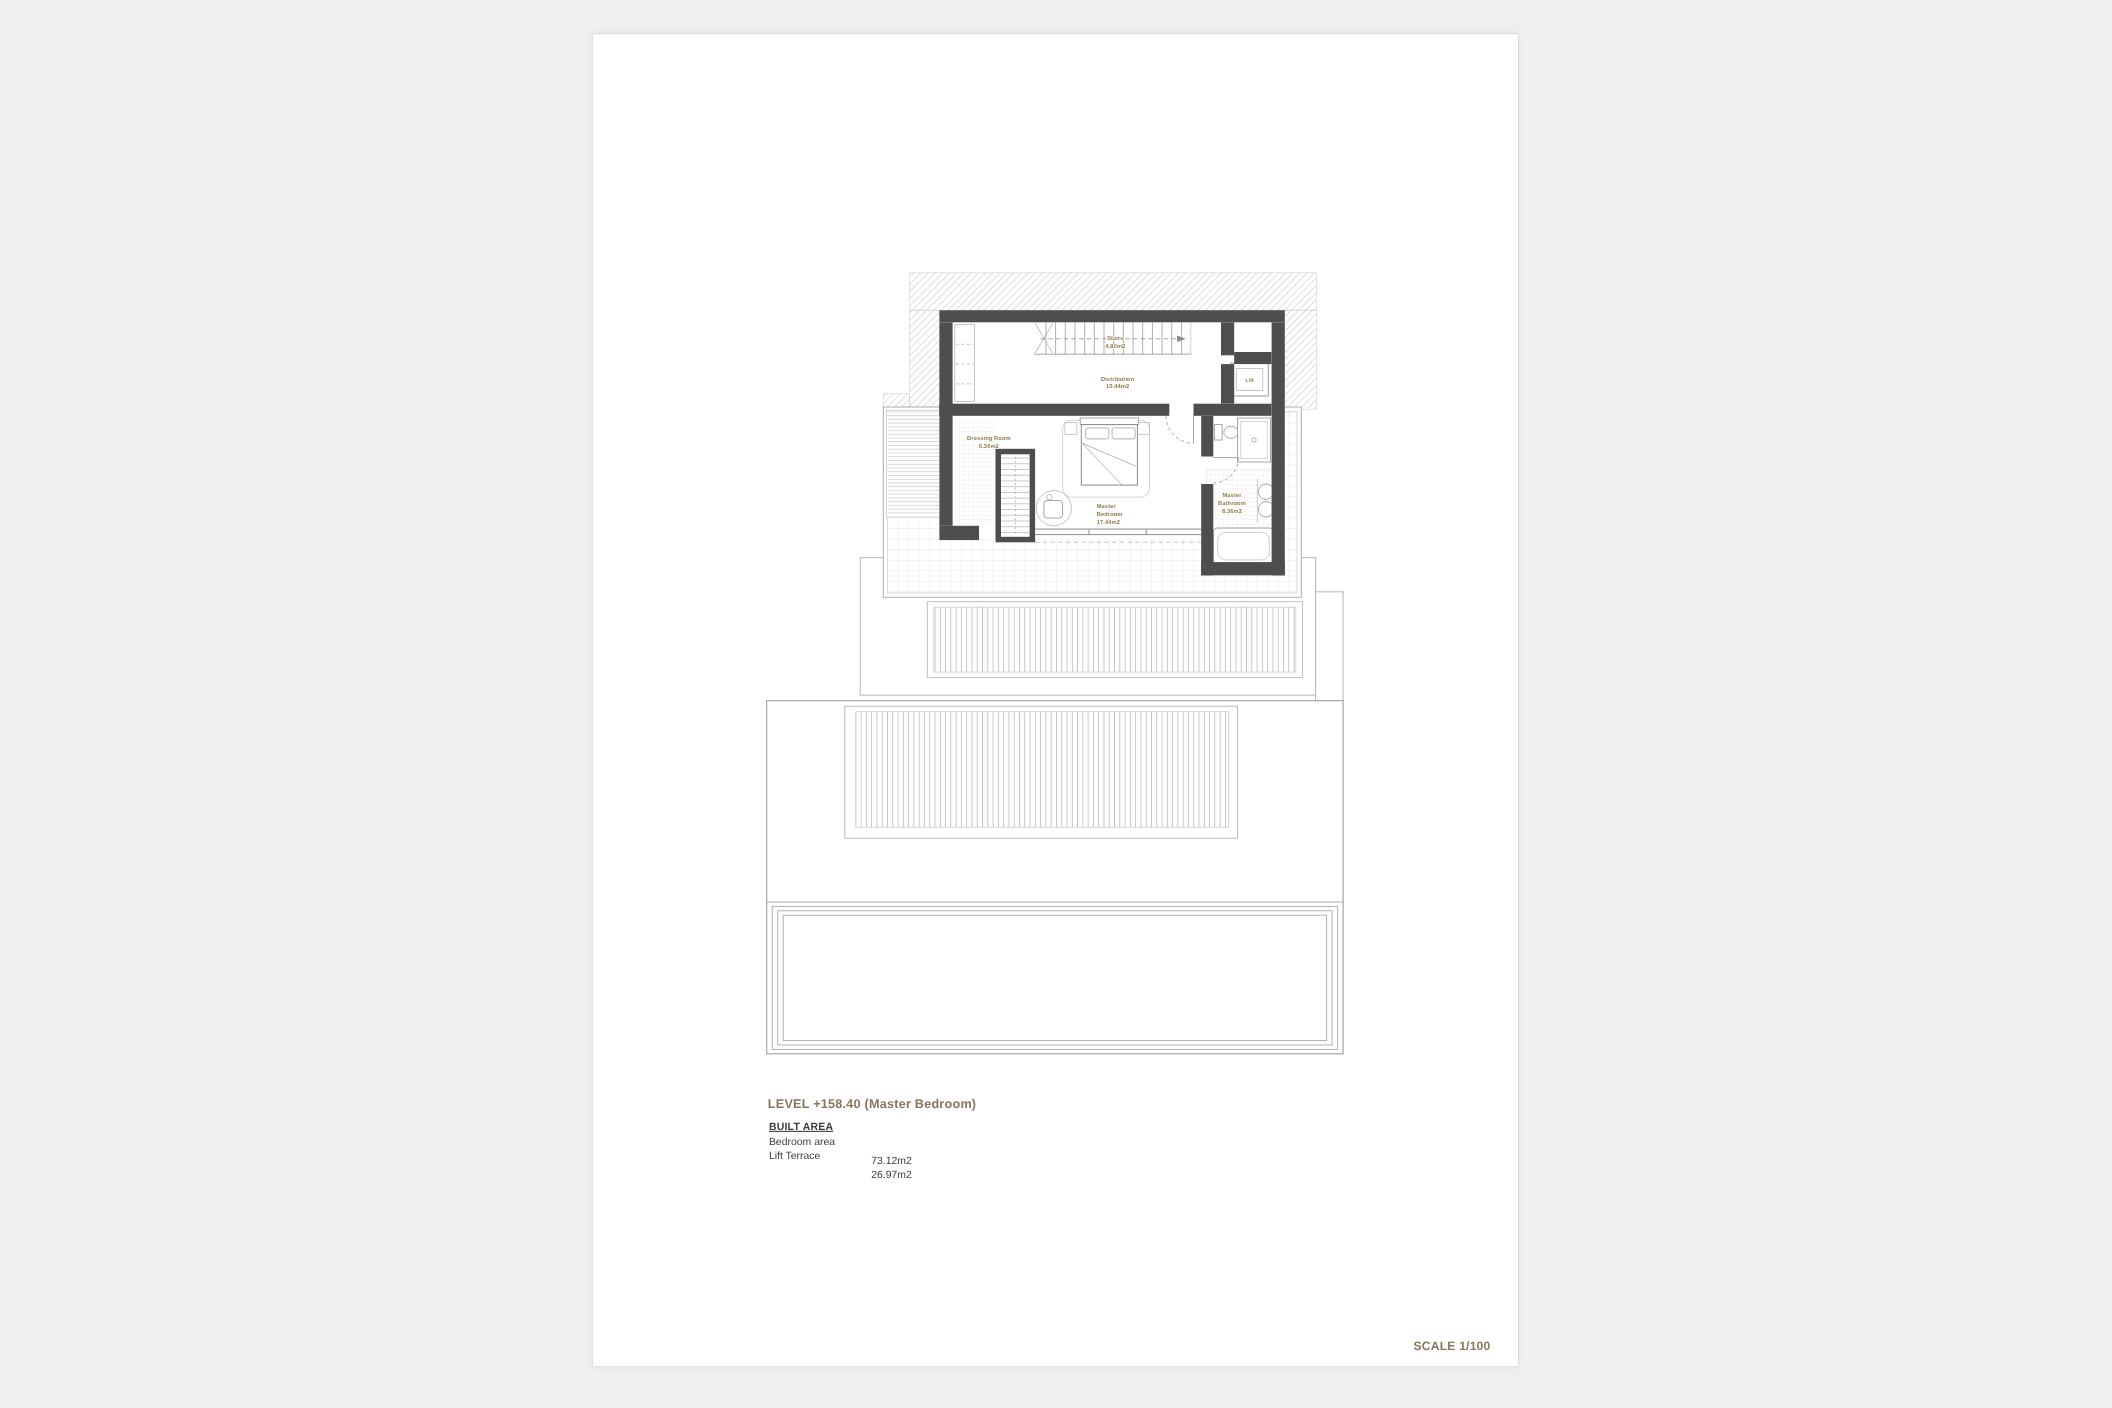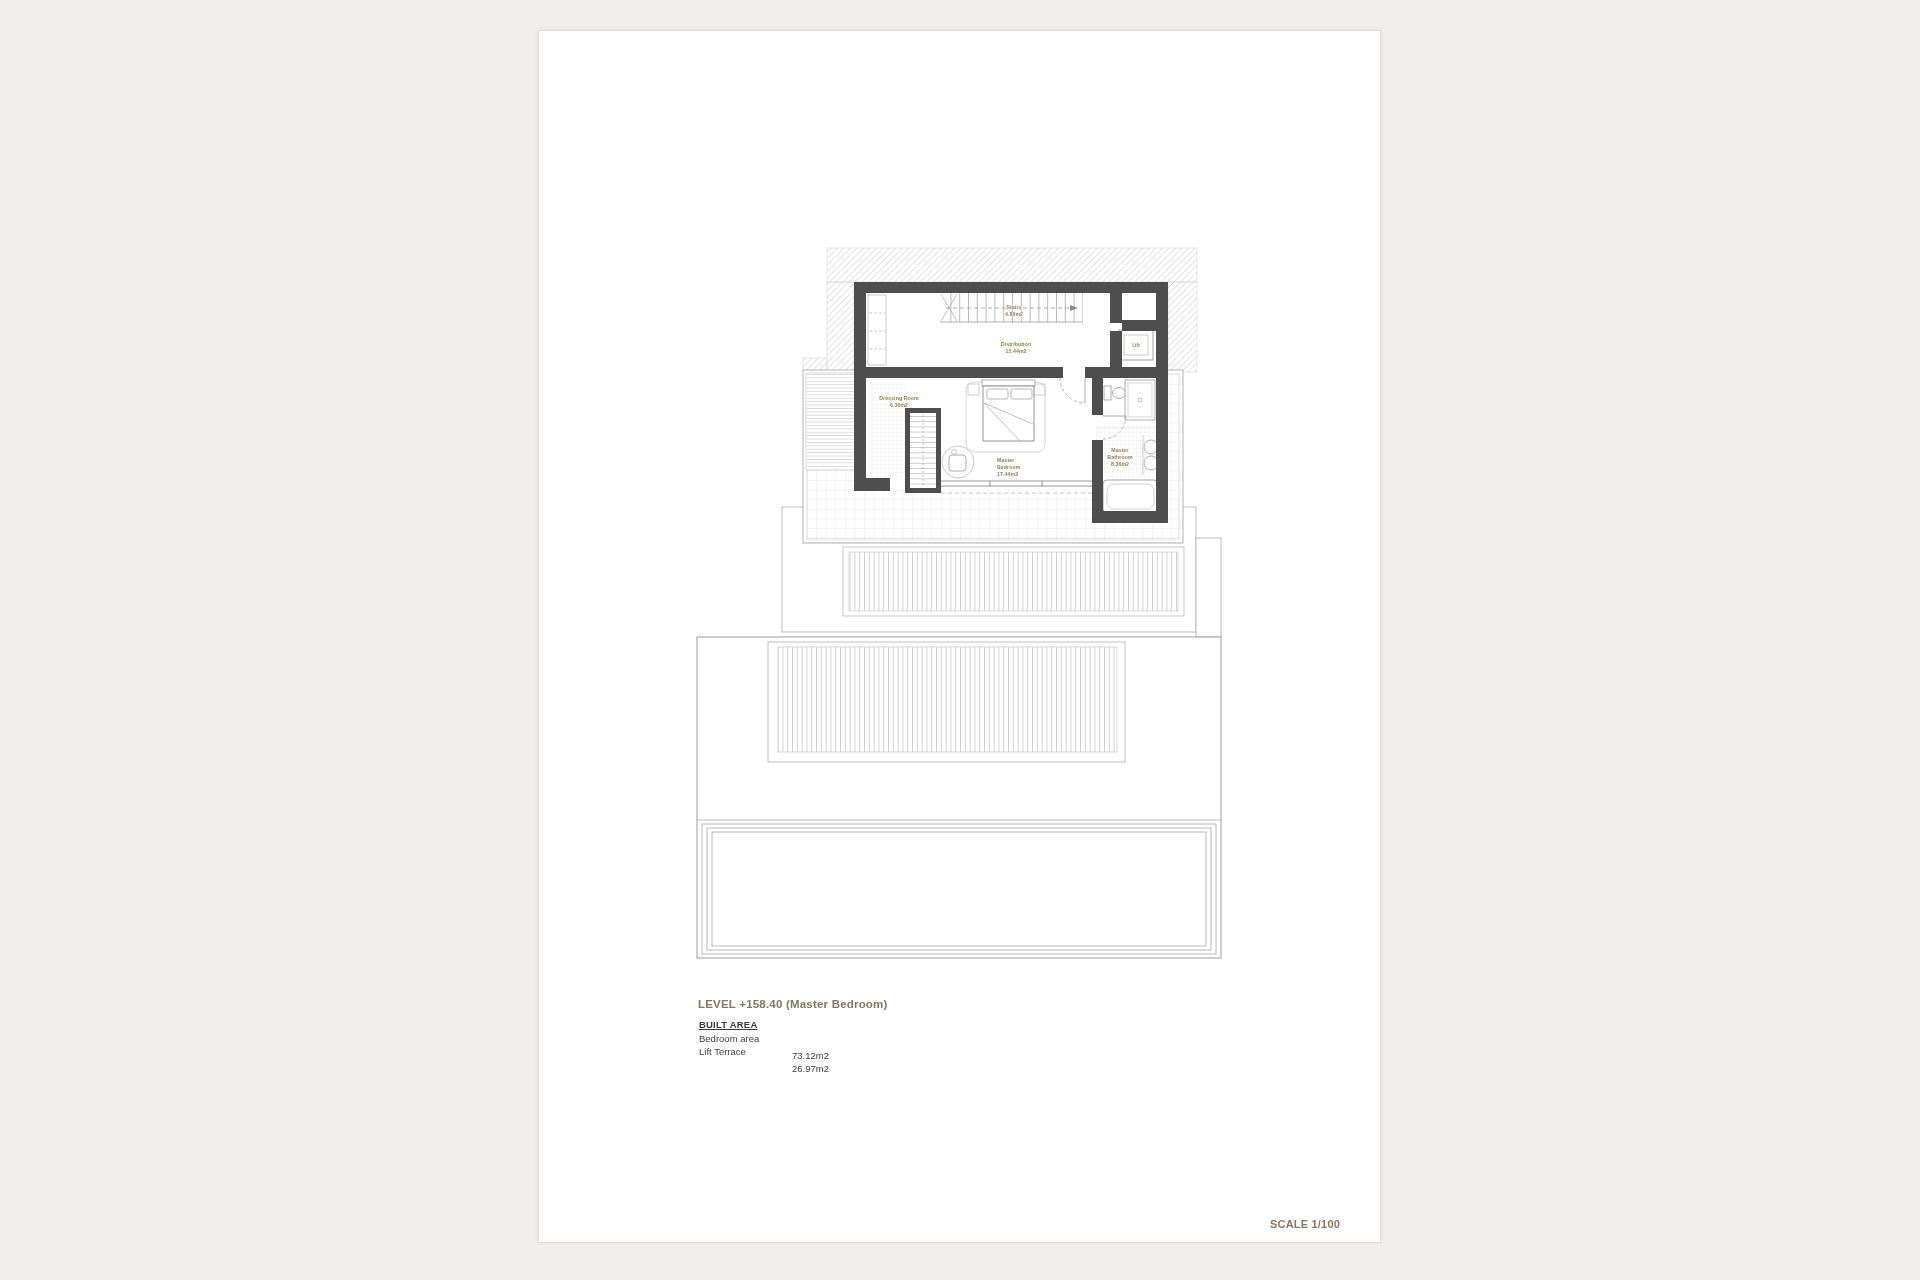--- a/index.html
+++ b/index.html
@@ -14,21 +14,21 @@
     box-shadow:0 0 6px rgba(0,0,0,0.05);
   }
   svg.plan{position:absolute;left:0;top:0;width:1920px;height:1280px;}
   .titleblock{position:absolute;left:698px;top:998px;color:#847862;}
   .level-title{font-size:11.5px;font-weight:700;letter-spacing:.2px;color:#847862;}
   .builtarea{position:absolute;left:699px;top:1019px;color:#3c3c3c;text-decoration:underline;}
   .ba-head{font-size:9.5px;font-weight:700;letter-spacing:.2px;}
   .ba-row{position:relative;font-size:9.5px;margin-top:2.5px;width:200px;height:11px;}
   .ba-label{position:absolute;left:0;top:0;}
   .ba-value{position:absolute;left:93px;top:17px;}
-  .scale{position:absolute;left:1270px;top:1218px;width:100px;text-align:left;
+  .scale{position:absolute;left:1270px;top:1218px;width:100px;text-align:center;
     font-size:11px;font-weight:700;color:#87795f;letter-spacing:.2px;}
   text{font-family:"Liberation Sans", sans-serif;}
   .rlabel{fill:#8f7c50;font-size:5.2px;font-weight:600;letter-spacing:.1px;
     paint-order:stroke;stroke:#ffffff;stroke-width:1px;stroke-linejoin:round;}
 </style>
 </head>
 <body>
 
 <div class="sheet"></div>
 

